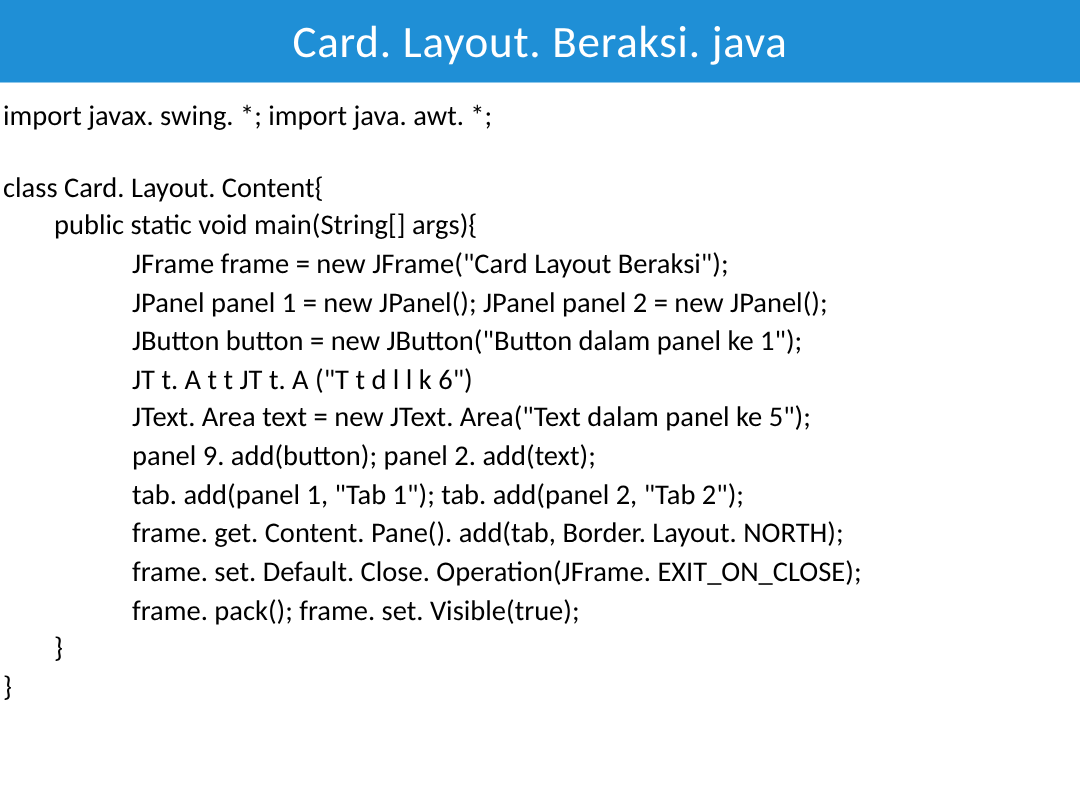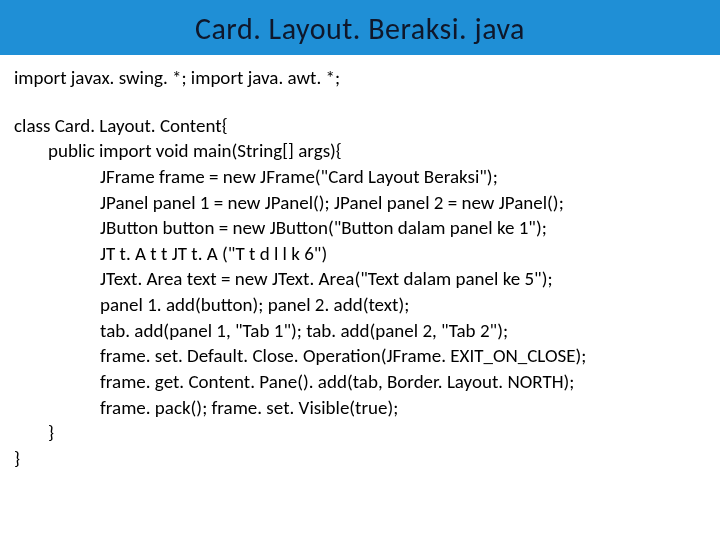--- a/index.html
+++ b/index.html
@@ -6,55 +6,55 @@
   html, body { width: 720px; height: 540px; overflow: hidden; font-family: "Segoe UI", "Calibri", sans-serif; }
   .slide {
     width: 720px;
     height: 540px;
     background: #ffffff;
     position: relative;
     border-top: 4px solid #1f8fd6;
   }
   .title-bar {
     background: #1f8fd6;
-    color: #0f172a;
+    color: #ffffff;
     text-align: center;
     font-size: 30px;
     font-weight: 400;
     padding: 6px 0 8px 0;
     letter-spacing: 0.5px;
   }
   .content {
-    padding: 10px 14px 0 14px;
+    padding: 10px 14px 0 2px;
     color: #000000;
     font-size: 19px;
     line-height: 1.35;
   }
   .gap { height: 22px; }
   .ind1 { padding-left: 34px; }
   .ind2 { padding-left: 86px; }
   .closebrace1 { padding-left: 34px; }
   .closebrace0 { padding-left: 0; }
 </style>
 </head>
 <body>
 
 <div class="slide">
   <div class="title-bar">Card. Layout. Beraksi. java</div>
   <div class="content">
     <div>import javax. swing. *; import java. awt. *;</div>
     <div class="gap"></div>
     <div>class Card. Layout. Content{</div>
-    <div class="ind1">public import void main(String[] args){</div>
+    <div class="ind1">public static void main(String[] args){</div>
     <div class="ind2">JFrame frame = new JFrame("Card Layout Beraksi");</div>
     <div class="ind2">JPanel panel 1 = new JPanel(); JPanel panel 2 = new JPanel();</div>
     <div class="ind2">JButton button = new JButton("Button dalam panel ke 1");</div>
     <div class="ind2">JT t. A t t JT t. A ("T t d l l k 6")</div>
     <div class="ind2">JText. Area text = new JText. Area("Text dalam panel ke 5");</div>
-    <div class="ind2">panel 1. add(button); panel 2. add(text);</div>
+    <div class="ind2">panel 9. add(button); panel 2. add(text);</div>
     <div class="ind2">tab. add(panel 1, "Tab 1"); tab. add(panel 2, "Tab 2");</div>
+    <div class="ind2">frame. get. Content. Pane(). add(tab, Border. Layout. NORTH);</div>
     <div class="ind2">frame. set. Default. Close. Operation(JFrame. EXIT_ON_CLOSE);</div>
-    <div class="ind2">frame. get. Content. Pane(). add(tab, Border. Layout. NORTH);</div>
     <div class="ind2">frame. pack(); frame. set. Visible(true);</div>
     <div class="closebrace1">}</div>
     <div class="closebrace0">}</div>
   </div>
 </div>
 
 </body></html>

